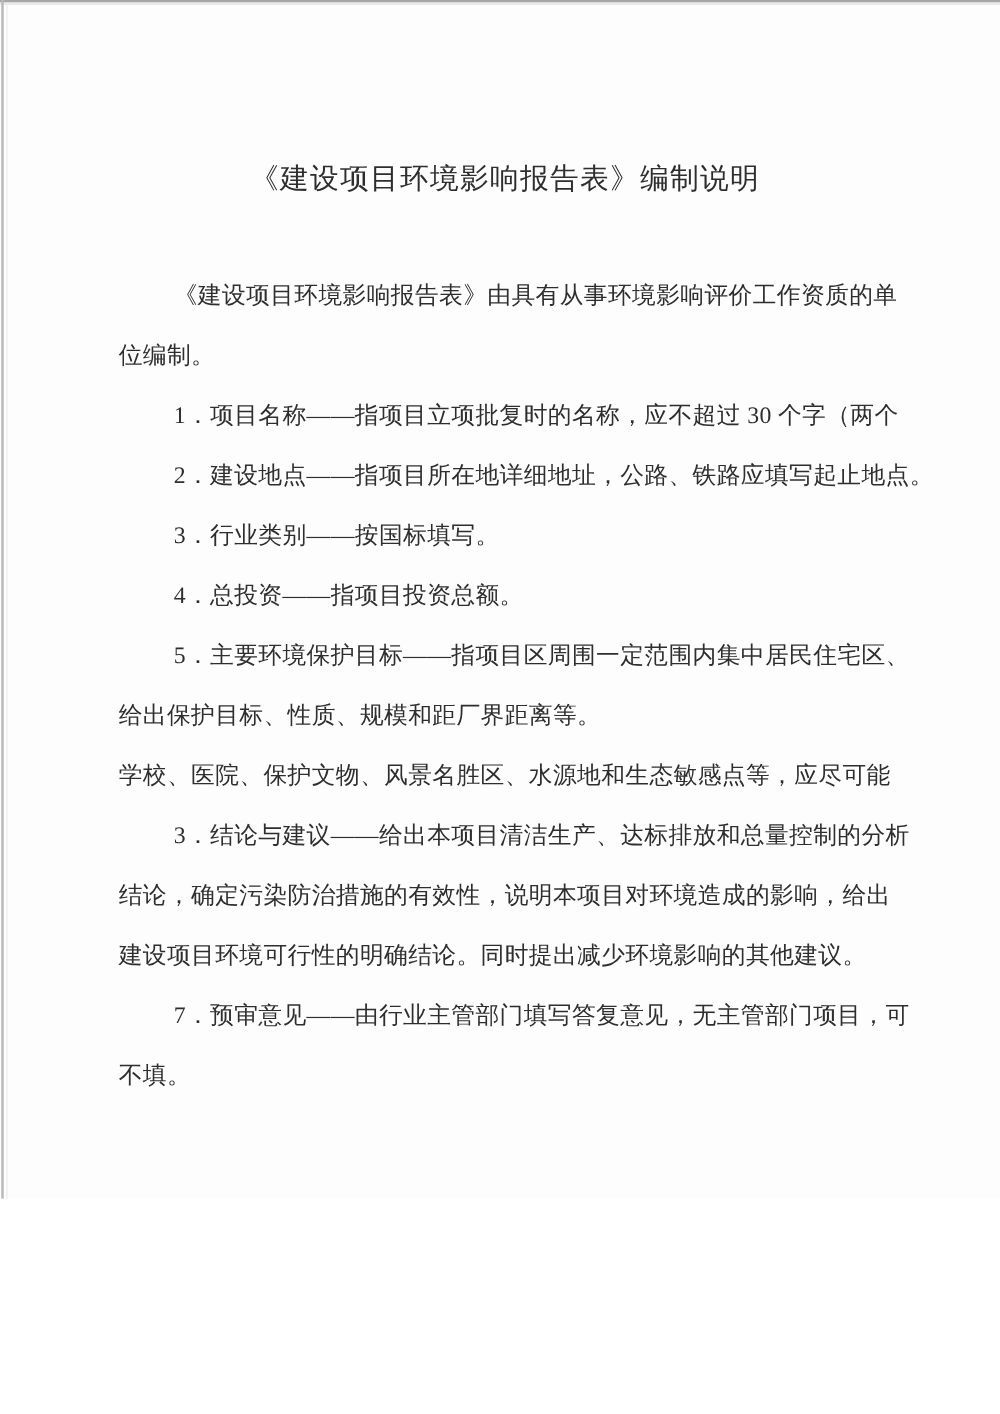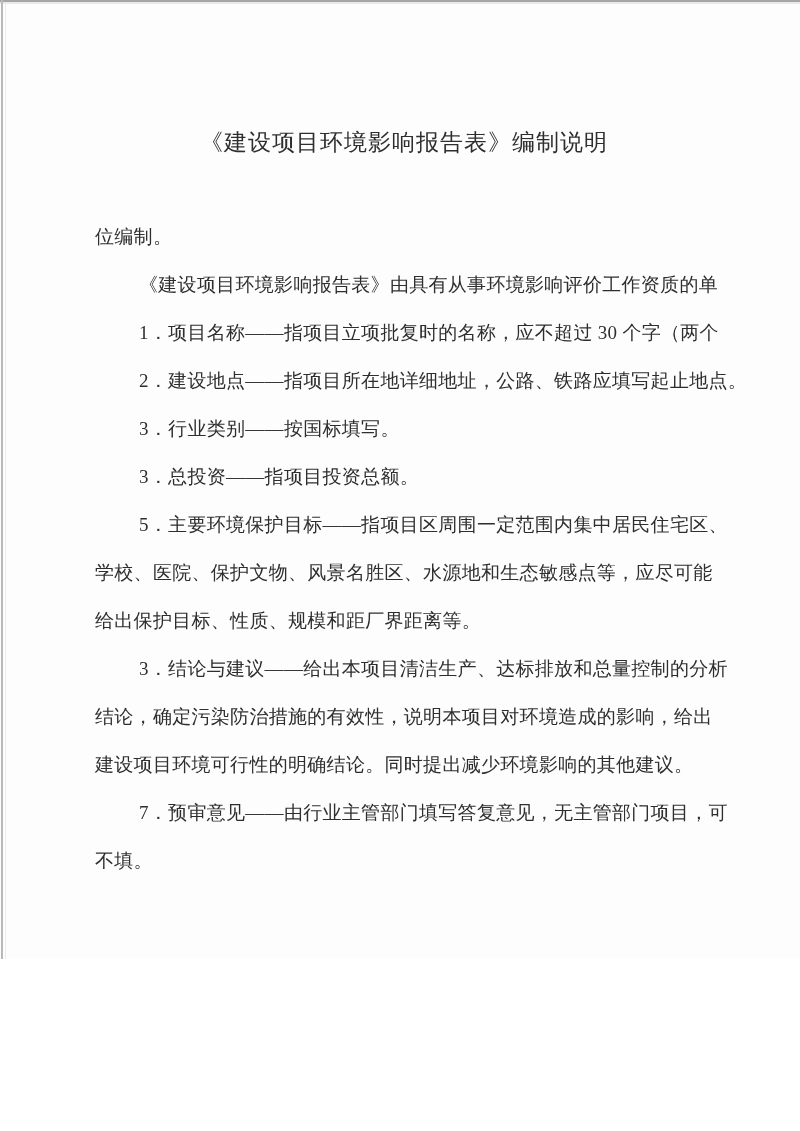--- a/index.html
+++ b/index.html
@@ -84,28 +84,28 @@
   <div class="edge-top"></div>
   <div class="edge-top-light"></div>
   <div class="edge-left"></div>
   <div class="edge-left-light"></div>
   <div class="edge-bottom-light"></div>
   <div class="edge-bottom-nub"></div>
 
   <h1 class="doc-title">《建设项目环境影响报告表》编制说明</h1>
 
   <div class="doc-body">
+      <div class="doc-line indent">《建设项目环境影响报告表》由具有从事环境影响评价工作资质的单</div>
       <div class="doc-line">位编制。</div>
-      <div class="doc-line indent">《建设项目环境影响报告表》由具有从事环境影响评价工作资质的单</div>
       <div class="doc-line indent">1．项目名称——指项目立项批复时的名称，应不超过 30 个字（两个</div>
       <div class="doc-line indent">2．建设地点——指项目所在地详细地址，公路、铁路应填写起止地点。</div>
       <div class="doc-line indent">3．行业类别——按国标填写。</div>
-      <div class="doc-line indent">3．总投资——指项目投资总额。</div>
+      <div class="doc-line indent">4．总投资——指项目投资总额。</div>
       <div class="doc-line indent">5．主要环境保护目标——指项目区周围一定范围内集中居民住宅区、</div>
+      <div class="doc-line">给出保护目标、性质、规模和距厂界距离等。</div>
       <div class="doc-line">学校、医院、保护文物、风景名胜区、水源地和生态敏感点等，应尽可能</div>
-      <div class="doc-line">给出保护目标、性质、规模和距厂界距离等。</div>
       <div class="doc-line indent">3．结论与建议——给出本项目清洁生产、达标排放和总量控制的分析</div>
       <div class="doc-line">结论，确定污染防治措施的有效性，说明本项目对环境造成的影响，给出</div>
       <div class="doc-line">建设项目环境可行性的明确结论。同时提出减少环境影响的其他建议。</div>
       <div class="doc-line indent">7．预审意见——由行业主管部门填写答复意见，无主管部门项目，可</div>
       <div class="doc-line">不填。</div>
     </div>
 </div>
 
 </body></html>

